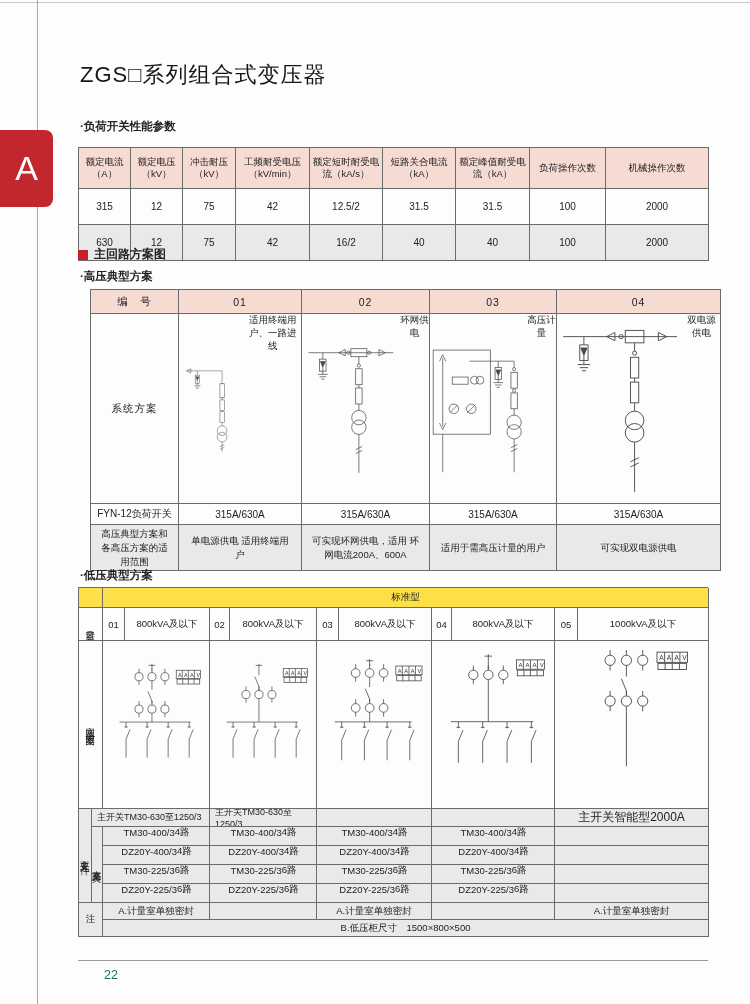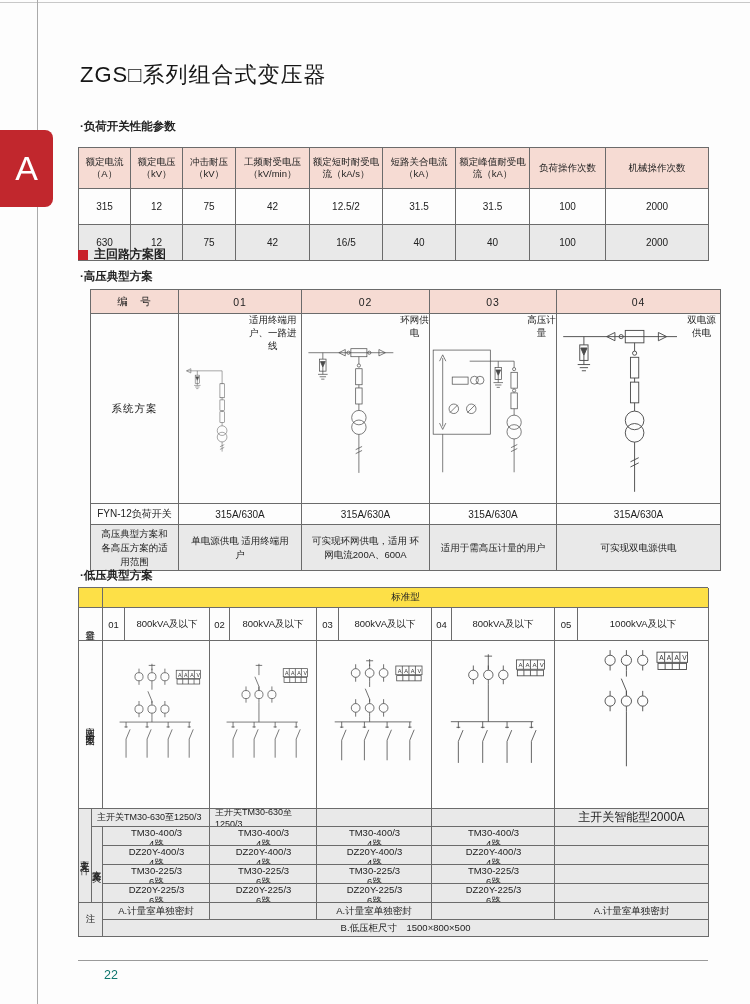--- a/index.html
+++ b/index.html
@@ -50,21 +50,21 @@
     border-top:1px solid #6b6b6b; border-left:1px solid #6b6b6b;
   }
   #lv .c {
     border-right:1px solid #6b6b6b; border-bottom:1px solid #6b6b6b;
     display:flex; align-items:center; justify-content:center;
     font-size:9.5px; overflow:hidden; color:#222;
   }
   #lv .pink { background:#fde047; }
   #lv .gray { background:#e9e9e9; }
   #lv .vtext { writing-mode:vertical-rl; letter-spacing:2px; line-height:1; }
-  #lv .branch { justify-content:space-between; padding:0 9px 8px 10px;flex-direction:column; }
+  #lv .branch { justify-content:center; padding:0 9px 8px 10px; }
   #lv .mswitch { justify-content:flex-start; padding-left:5px; font-size:9px; }
   #lv .mswitch5 { font-size:12px; }
   #lv .dcell { padding:3px 2px; }
   #lv .dcell svg { width:100%; height:100%; }
 
   .botline { position:absolute; left:78px; top:960px; width:630px; height:1px; background:#9a9a9a; }
   .pagenum { position:absolute; left:78px; top:968px; font-size:12.5px; color:#0f766e;margin-left:26px; }
   svg text { stroke:none; }
 </style>
 </head>
@@ -163,21 +163,21 @@
         <td>31.5</td>
         <td>31.5</td>
         <td>100</td>
         <td>2000</td>
       </tr>
       <tr class="alt">
         <td>630</td>
         <td>12</td>
         <td>75</td>
         <td>42</td>
-        <td>16/5</td>
+        <td>16/2</td>
         <td>40</td>
         <td>40</td>
         <td>100</td>
         <td>2000</td>
       </tr>
     </tbody>
   </table>
 
   <div class="h-red">
     <span class="sq"></span>

